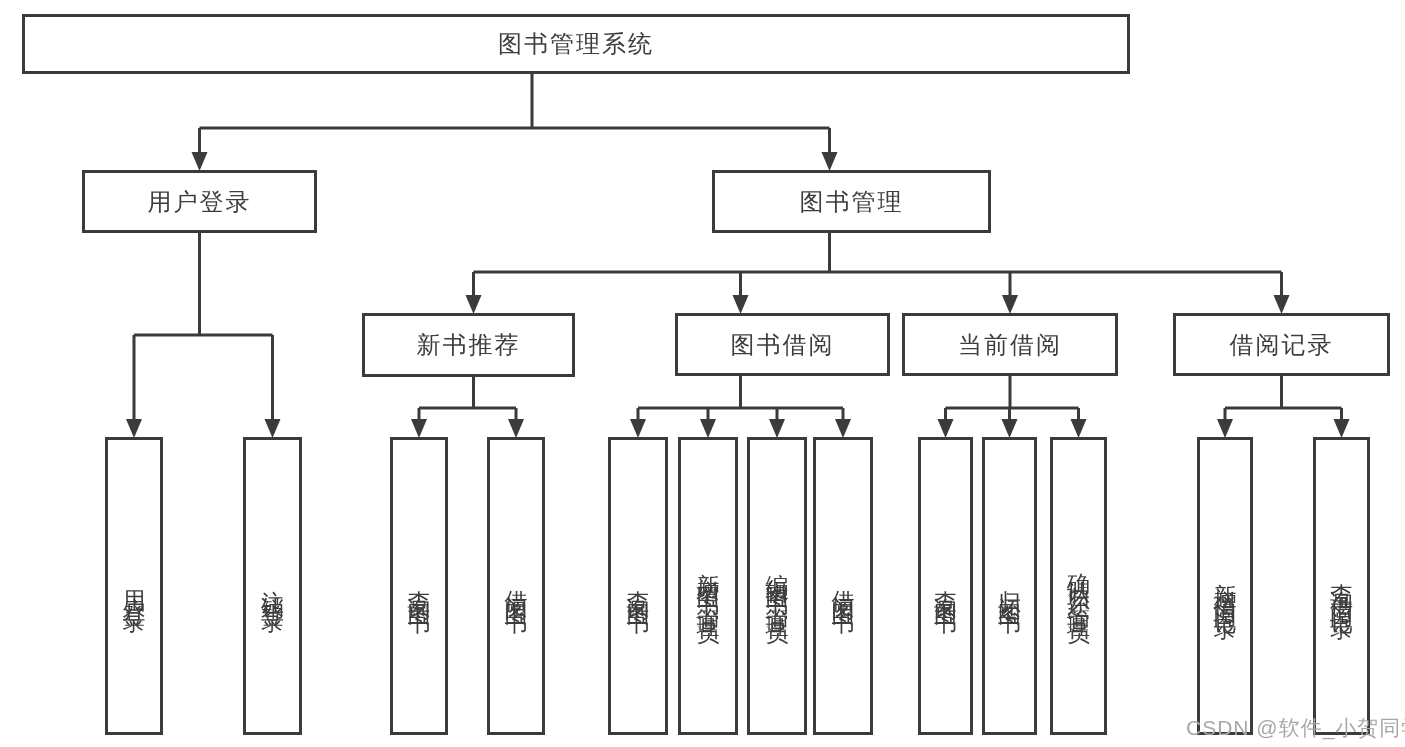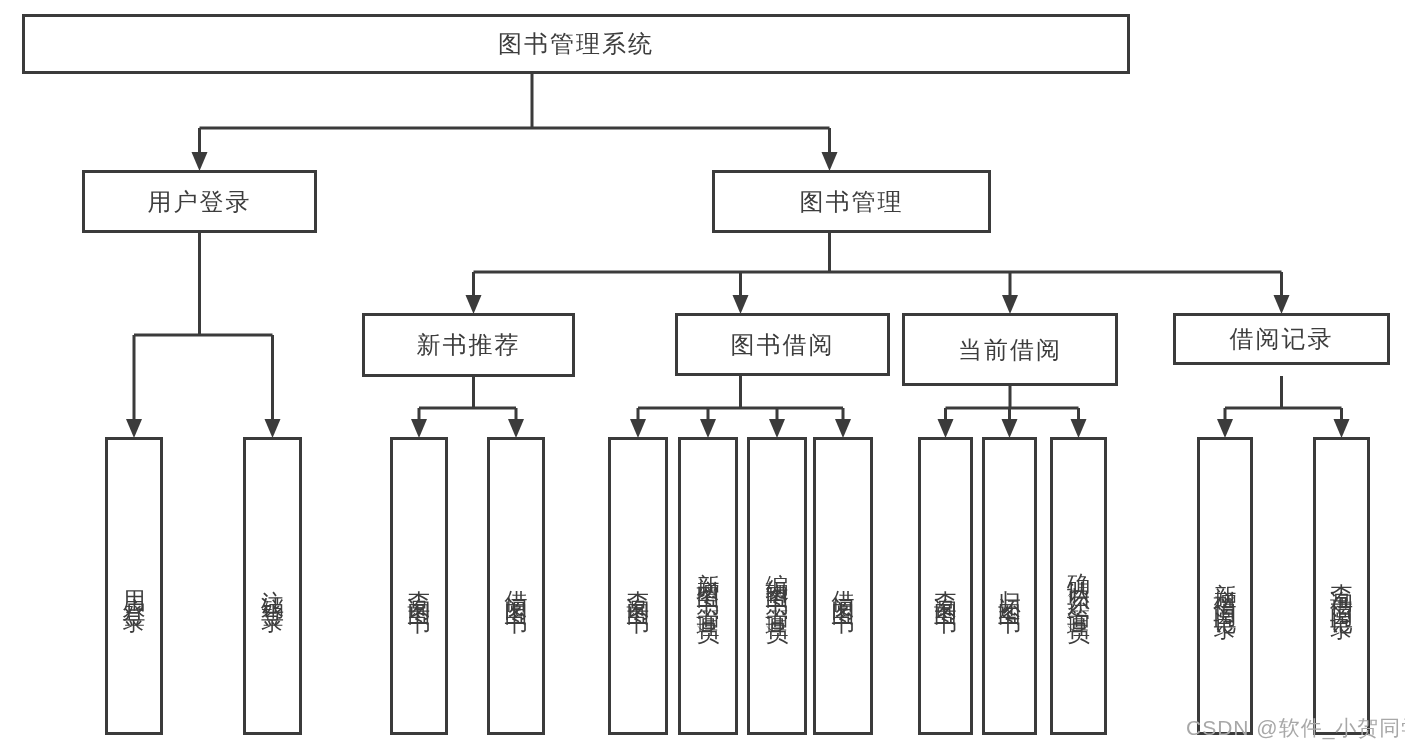--- a/index.html
+++ b/index.html
@@ -101,24 +101,24 @@
       </div>
       <div class="node" style="left: 712px; top: 170px; width: 279px; height: 63px;">
         <span class="node-label">图书管理</span>
       </div>
       <div class="node" style="left: 362px; top: 313px; width: 213px; height: 64px;">
         <span class="node-label">新书推荐</span>
       </div>
       <div class="node" style="left: 633px; top: 313px; width: 215px; height: 63px; margin-left: 42px;">
         <span class="node-label">图书借阅</span>
       </div>
-      <div class="node" style="left: 902px; top: 313px; width: 216px; height: 73px;">
+      <div class="node" style="left: 902px; top: 313px; width: 216px; height: 63px;">
         <span class="node-label">当前借阅</span>
       </div>
-      <div class="node" style="left: 1173px; top: 313px; width: 217px; height: 52px;">
+      <div class="node" style="left: 1173px; top: 313px; width: 217px; height: 63px;">
         <span class="node-label">借阅记录</span>
       </div>
       <div class="node vertical" style="left: 105px; top: 437px; width: 58px; height: 298px;">
         <span class="node-label">用户登录</span>
       </div>
       <div class="node vertical" style="left: 243px; top: 437px; width: 59px; height: 298px;">
         <span class="node-label">注销登录</span>
       </div>
       <div class="node vertical" style="left: 390px; top: 437px; width: 58px; height: 298px;">
         <span class="node-label">查询图书</span>

